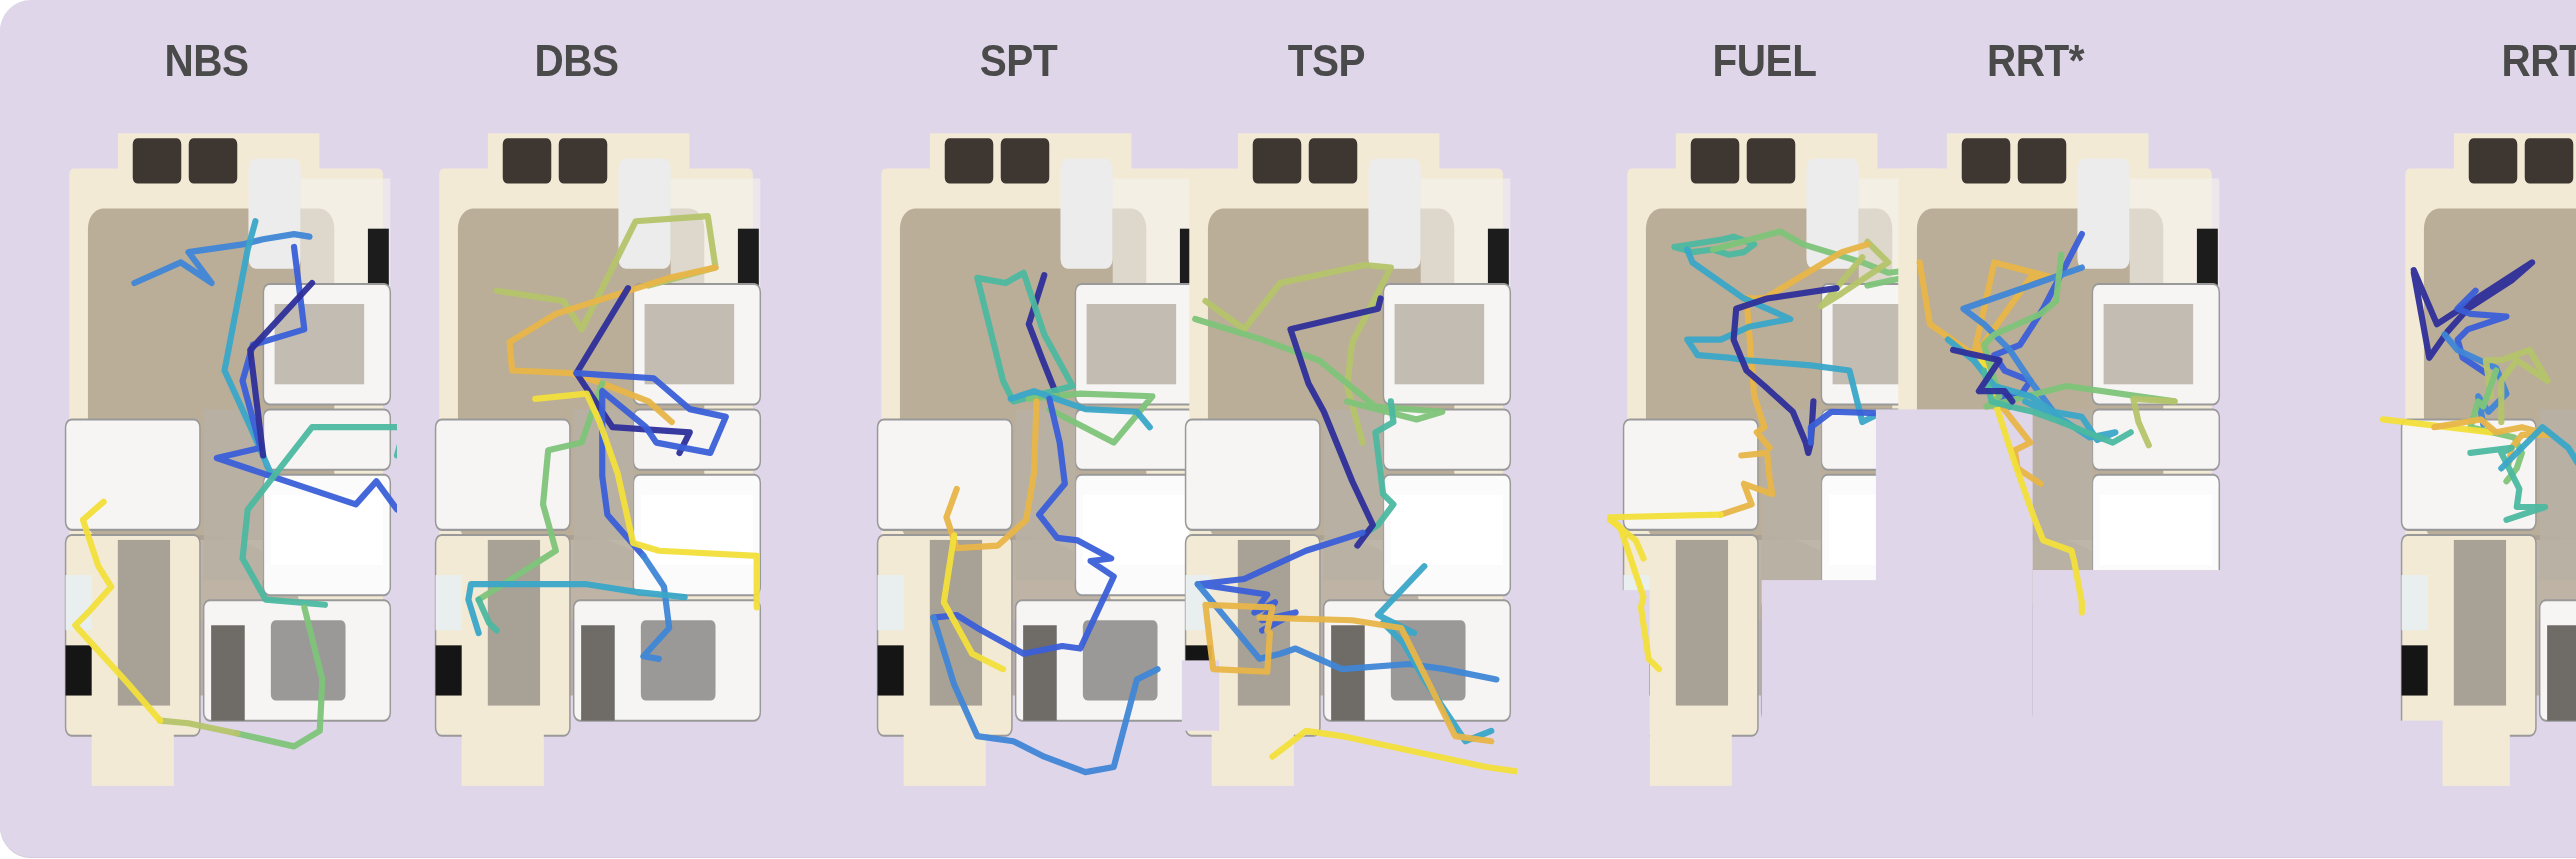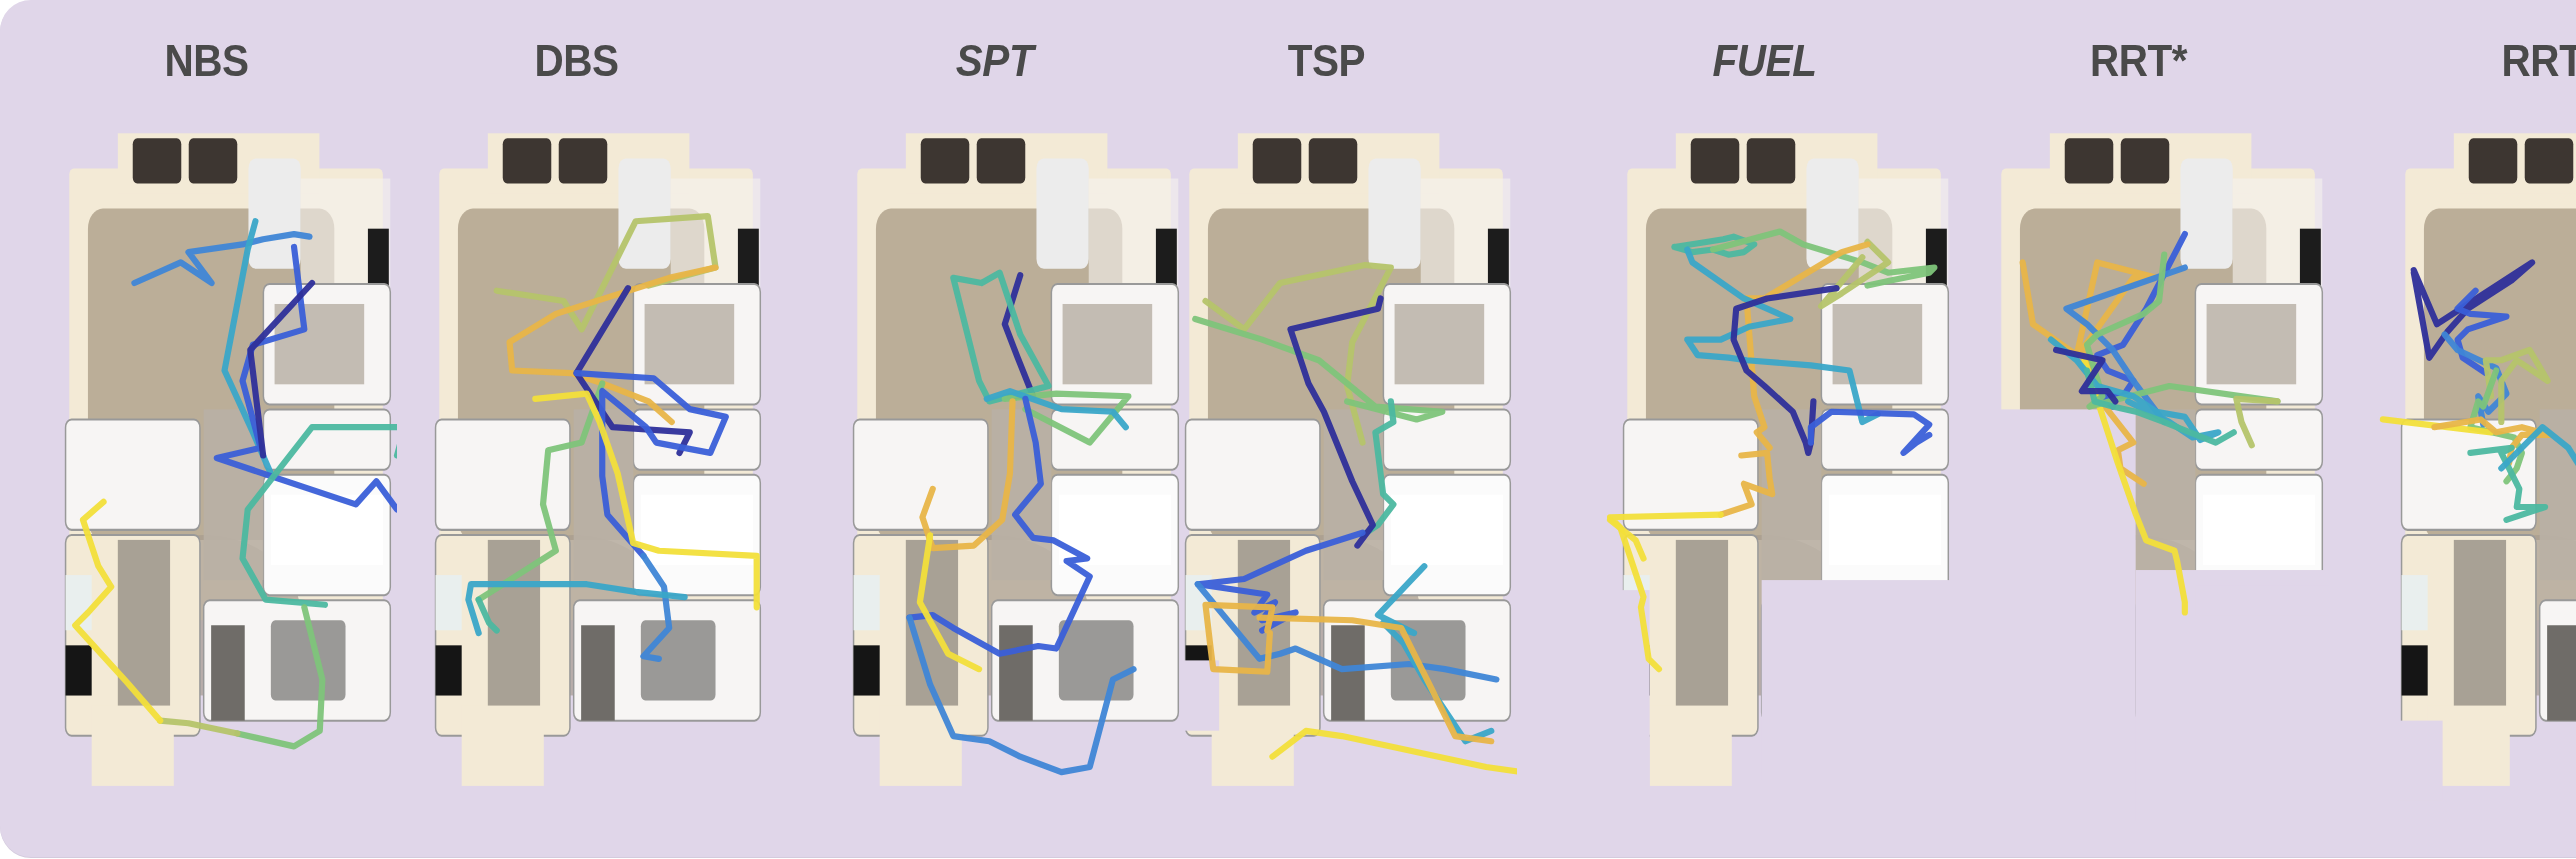--- a/index.html
+++ b/index.html
@@ -111,21 +111,21 @@
             <polyline points="180,945 200,990 215,1005" fill="none" stroke="#4cb8a0" stroke-width="12" stroke-linejoin="round" stroke-linecap="round" opacity="0.95"></polyline>
             <polyline points="470,340 370,505 440,610 590,620 570,660" fill="none" stroke="#2e2f9a" stroke-width="12" stroke-linejoin="round" stroke-linecap="round" opacity="0.95"></polyline>
             <polyline points="370,505 520,515 590,575 660,590 630,660 525,640 505,610 420,540 420,705 430,780 500,860" fill="none" stroke="#3a5fd8" stroke-width="12" stroke-linejoin="round" stroke-linecap="round" opacity="0.95"></polyline>
             <polyline points="500,860 540,920 550,1000 500,1055 530,1060" fill="none" stroke="#3f86d6" stroke-width="12" stroke-linejoin="round" stroke-linecap="round" opacity="0.95"></polyline>
             <polyline points="180,1010 160,945 165,915 390,915 485,930 580,940" fill="none" stroke="#3aa7c8" stroke-width="12" stroke-linejoin="round" stroke-linecap="round" opacity="0.95"></polyline>
             <polyline points="290,555 390,545 415,600 450,700 480,835 530,850 720,860 720,960" fill="none" stroke="#f2df3a" stroke-width="12" stroke-linejoin="round" stroke-linecap="round" opacity="0.95"></polyline>
           </g>
         </svg>
       </div>
     </div>
-    <div class="panel" style="left: 804px; width: 381px; font-style: italic;">
+    <div class="panel" style="left: 828px; width: 381px;">
       <div class="panel-title">SPT</div>
       <div class="map">
         <svg width="381" height="721" viewBox="0 0 740 1400">
           <g transform="translate(60,10) scale(1.45,1.95)">
             <g>
               <rect x="30" y="50" width="420" height="450" fill="#f3ead6" rx="6"></rect>
               <rect x="95" y="15" width="270" height="60" fill="#f3ead6"></rect>
               <rect x="55" y="90" width="330" height="330" fill="#a89a83" opacity="0.75" rx="20"></rect>
               <ellipse cx="210" cy="495" rx="130" ry="80" fill="#a79b8e" opacity="0.7"></ellipse>
               <rect x="115" y="20" width="65" height="45" fill="#3d3631" rx="6"></rect>
@@ -206,21 +206,21 @@
             <polyline points="440,815 330,850 210,905 120,915 255,935 230,970 270,950 245,985 310,970 245,1005" fill="none" stroke="#3a5fd8" stroke-width="12" stroke-linejoin="round" stroke-linecap="round" opacity="0.95"></polyline>
             <polyline points="120,915 240,1060 280,1050 310,1040 400,1080 530,1070 600,1080 700,1100" fill="none" stroke="#3f86d6" stroke-width="12" stroke-linejoin="round" stroke-linecap="round" opacity="0.95"></polyline>
             <polyline points="560,880 470,975 540,1010 480,990 520,1030 560,1100 640,1220 690,1200" fill="none" stroke="#3aa7c8" stroke-width="12" stroke-linejoin="round" stroke-linecap="round" opacity="0.95"></polyline>
             <polyline points="240,980 420,985 515,1000 565,1100 620,1210 690,1220" fill="none" stroke="#e8b548" stroke-width="12" stroke-linejoin="round" stroke-linecap="round" opacity="0.95"></polyline>
             <polyline points="255,1005 265,960 135,955 145,1040 150,1080 255,1085 260,1010" fill="none" stroke="#e8b548" stroke-width="12" stroke-linejoin="round" stroke-linecap="round" opacity="0.95"></polyline>
             <polyline points="265,1250 330,1200 400,1210 540,1240 680,1270 750,1280" fill="none" stroke="#f2df3a" stroke-width="12" stroke-linejoin="round" stroke-linecap="round" opacity="0.95"></polyline>
           </g>
         </svg>
       </div>
     </div>
-    <div class="panel" style="left: 1574px; width: 381px; font-style: italic;">
+    <div class="panel" style="left: 1574px; width: 381px;">
       <div class="panel-title">FUEL</div>
       <div class="map">
         <svg width="381" height="721" viewBox="0 0 740 1400">
           <g transform="translate(60,10) scale(1.45,1.95)">
             <g>
               <rect x="30" y="50" width="420" height="450" fill="#f3ead6" rx="6"></rect>
               <rect x="95" y="15" width="270" height="60" fill="#f3ead6"></rect>
               <rect x="55" y="90" width="330" height="330" fill="#a89a83" opacity="0.75" rx="20"></rect>
               <ellipse cx="210" cy="495" rx="130" ry="80" fill="#a79b8e" opacity="0.7"></ellipse>
               <rect x="115" y="20" width="65" height="45" fill="#3d3631" rx="6"></rect>
@@ -256,21 +256,21 @@
             <polyline points="220,265 230,290 330,360 420,400 340,415 285,440 220,440 240,470 300,475 335,480 460,490 535,500 560,600 590,585" fill="none" stroke="#3aa7c8" stroke-width="12" stroke-linejoin="round" stroke-linecap="round" opacity="0.95"></polyline>
             <polyline points="510,340 375,360 315,380 310,440 335,500 370,530 425,580 450,640 455,660 460,640 465,560" fill="none" stroke="#2e2f9a" stroke-width="12" stroke-linejoin="round" stroke-linecap="round" opacity="0.95"></polyline>
             <polyline points="460,640 460,610 500,580 660,585 690,605 640,660 665,640 690,625" fill="none" stroke="#3a5fd8" stroke-width="12" stroke-linejoin="round" stroke-linecap="round" opacity="0.95"></polyline>
             <polyline points="325,665 375,660 380,710 385,740 330,720 345,760 285,780" fill="none" stroke="#e8b548" stroke-width="12" stroke-linejoin="round" stroke-linecap="round" opacity="0.95"></polyline>
             <polyline points="285,780 70,785 90,805 135,940 130,960 145,1060 165,1080" fill="none" stroke="#f2df3a" stroke-width="12" stroke-linejoin="round" stroke-linecap="round" opacity="0.95"></polyline>
             <polyline points="70,790 120,830 135,865" fill="none" stroke="#f2df3a" stroke-width="12" stroke-linejoin="round" stroke-linecap="round" opacity="0.95"></polyline>
           </g>
         </svg>
       </div>
     </div>
-    <div class="panel" style="left: 1948px; width: 381px;">
+    <div class="panel" style="left: 1845px; width: 381px;">
       <div class="panel-title">RRT*</div>
       <div class="map">
         <svg width="381" height="721" viewBox="0 0 740 1400">
           <g transform="translate(60,10) scale(1.45,1.95)">
             <g>
               <rect x="30" y="50" width="420" height="450" fill="#f3ead6" rx="6"></rect>
               <rect x="95" y="15" width="270" height="60" fill="#f3ead6"></rect>
               <rect x="55" y="90" width="330" height="330" fill="#a89a83" opacity="0.75" rx="20"></rect>
               <ellipse cx="210" cy="495" rx="130" ry="80" fill="#a79b8e" opacity="0.7"></ellipse>
               <rect x="115" y="20" width="65" height="45" fill="#3d3631" rx="6"></rect>

